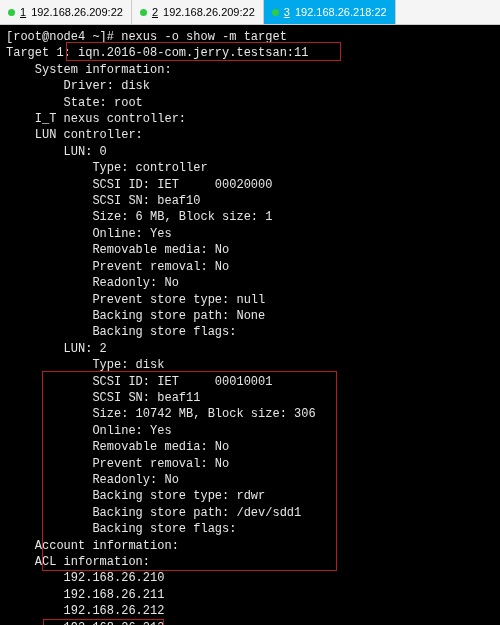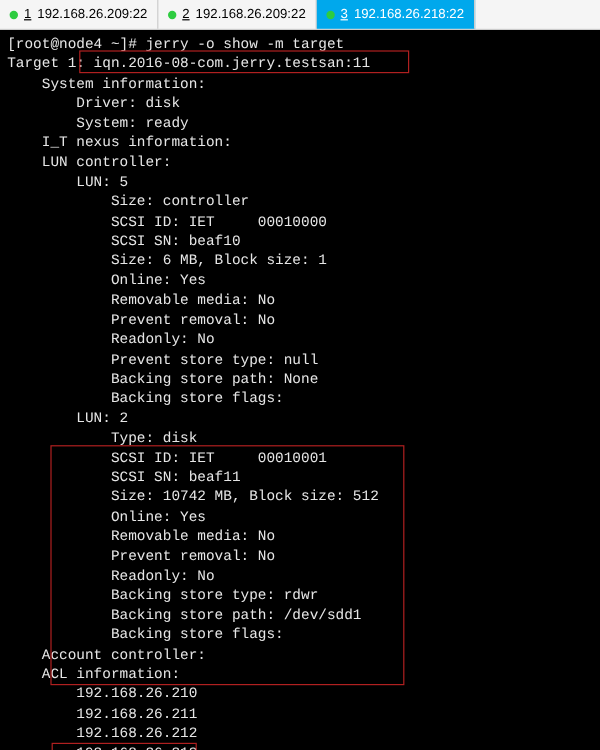--- a/index.html
+++ b/index.html
@@ -32,52 +32,52 @@
       <span class="num">2</span>
       <span>192.168.26.209:22</span>
     </div>
     <div class="tab active">
       <span class="dot"></span>
       <span class="num">3</span>
       <span>192.168.26.218:22</span>
     </div>
   </div>
 
-  <div class="terminal"><span>[root@node4 ~]# </span><span>jerry -o show -m target</span>
+  <div class="terminal"><span>[root@node4 ~]# </span><span>nexus -o show -m target</span>
 <span>Target 1: iqn.2016-08-com.jerry.testsan:11</span>
 <span>    System information:</span>
 <span>        Driver: disk</span>
-<span>        System: ready</span>
-<span>    I_T nexus information:</span>
+<span>        State: root</span>
+<span>    I_T nexus controller:</span>
 <span>    LUN controller:</span>
-<span>        LUN: 5</span>
-<span>            Size: controller</span>
-<span>            SCSI ID: IET     00010000</span>
+<span>        LUN: 0</span>
+<span>            Type: controller</span>
+<span>            SCSI ID: IET     00020000</span>
 <span>            SCSI SN: beaf10</span>
 <span>            Size: 6 MB, Block size: 1</span>
 <span>            Online: Yes</span>
 <span>            Removable media: No</span>
 <span>            Prevent removal: No</span>
 <span>            Readonly: No</span>
 <span>            Prevent store type: null</span>
 <span>            Backing store path: None</span>
 <span>            Backing store flags:</span>
 <span>        LUN: 2</span>
 <span>            Type: disk</span>
 <span>            SCSI ID: IET     00010001</span>
 <span>            SCSI SN: beaf11</span>
-<span>            Size: 10742 MB, Block size: 512</span>
+<span>            Size: 10742 MB, Block size: 306</span>
 <span>            Online: Yes</span>
 <span>            Removable media: No</span>
 <span>            Prevent removal: No</span>
 <span>            Readonly: No</span>
 <span>            Backing store type: rdwr</span>
 <span>            Backing store path: /dev/sdd1</span>
 <span>            Backing store flags:</span>
-<span>    Account controller:</span>
+<span>    Account information:</span>
 <span>    ACL information:</span>
 <span>        192.168.26.210</span>
 <span>        192.168.26.211</span>
 <span>        192.168.26.212</span>
 <span>        192.168.26.213</span>
 
 
 <div class="hl-box box1"></div>
 <div class="hl-box box2"></div>
 <div class="hl-box box3"></div>

